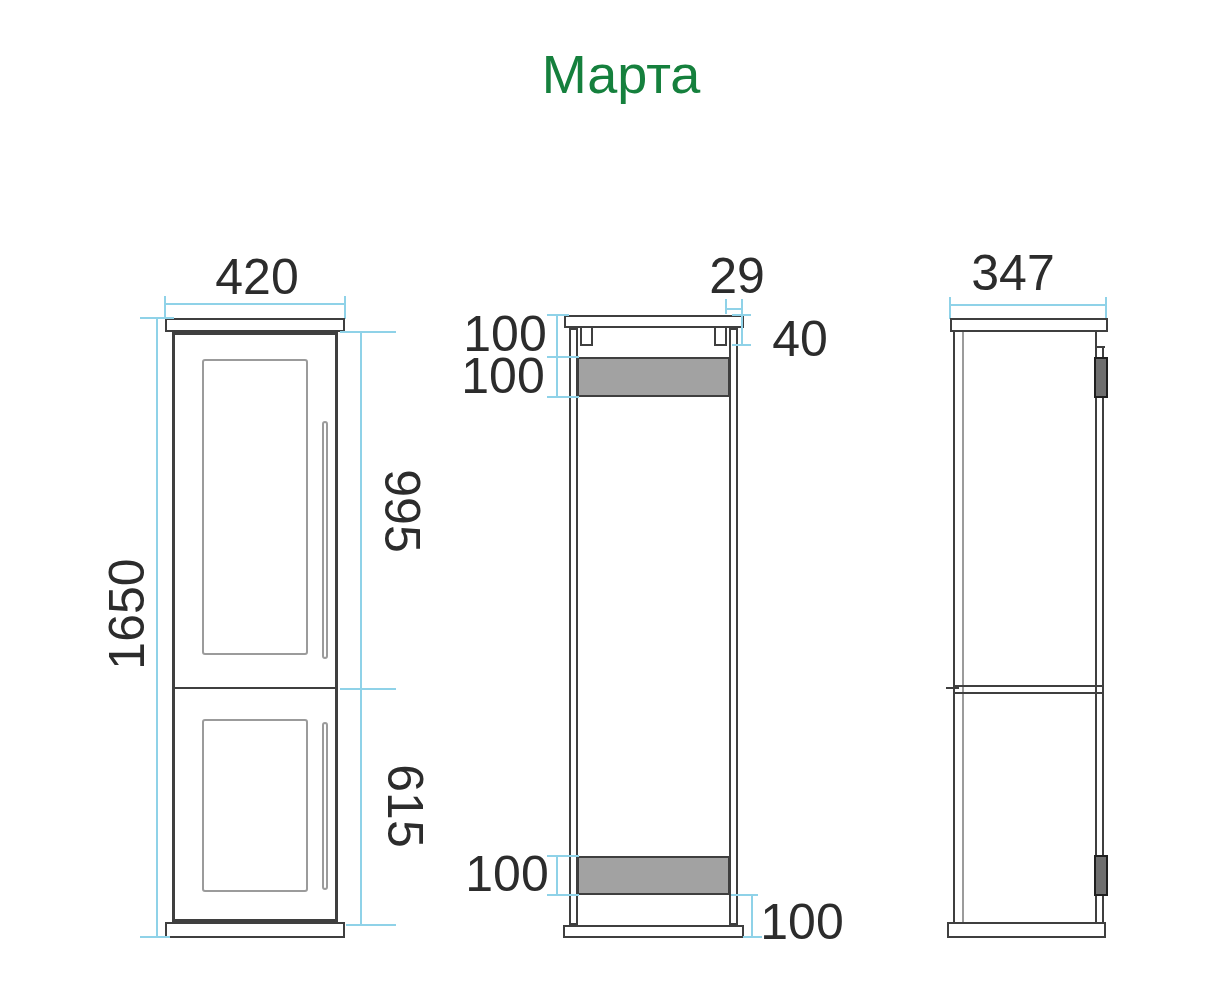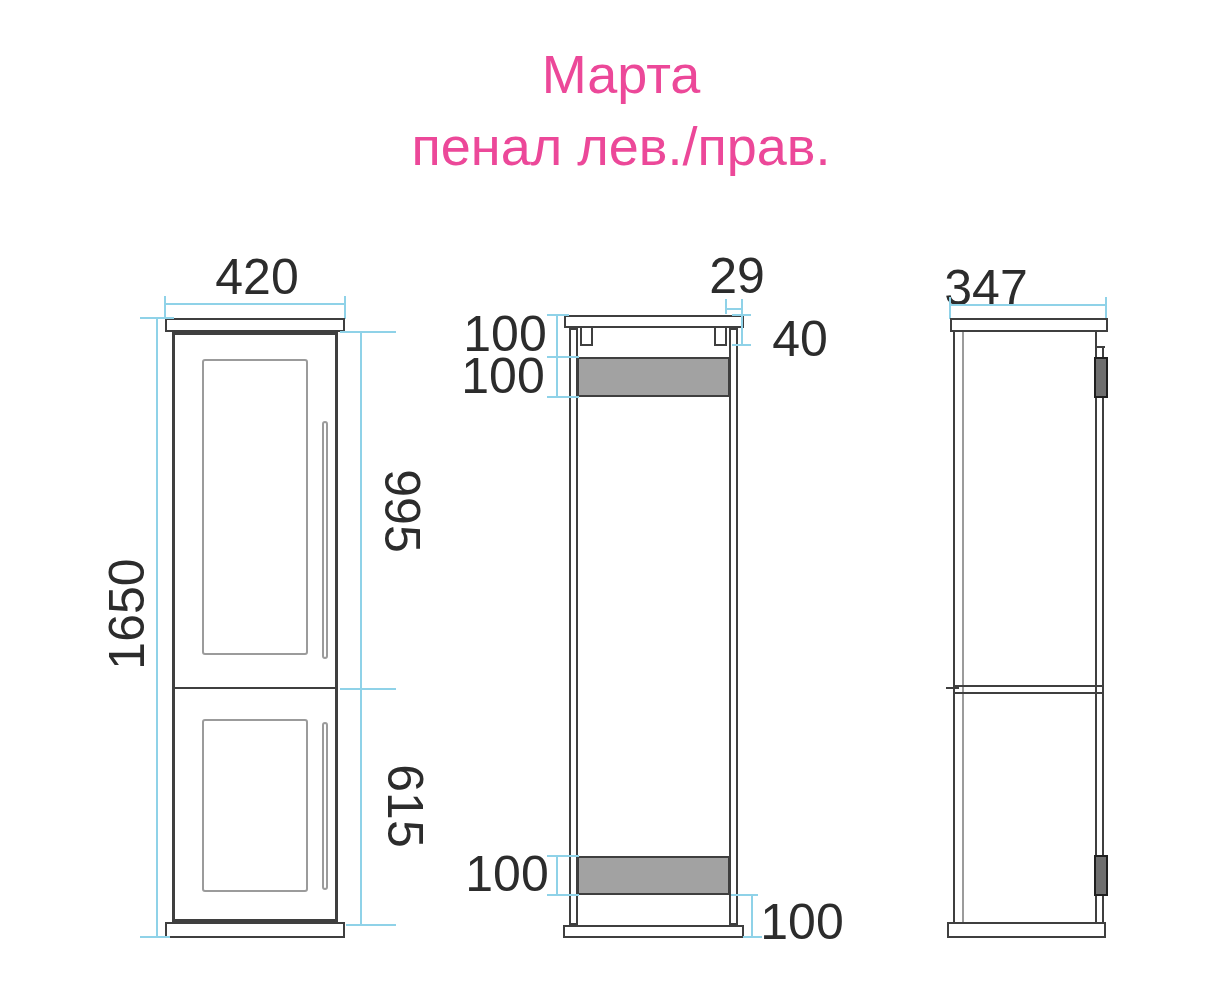--- a/index.html
+++ b/index.html
@@ -1,19 +1,19 @@
 <!DOCTYPE html>
 <html><head>
 <meta charset="utf-8">
 <style>
   html,body{margin:0;padding:0;background:#fff;}
   #canvas{position:relative;width:1223px;height:1000px;background:#ffffff;overflow:hidden;
           font-family:"Liberation Sans","DejaVu Sans",sans-serif;color:#2c2c2c;}
   .title{position:absolute;left:121px;top:38px;width:1000px;text-align:center;
-         font-size:54px;line-height:72px;color:#ec4899;}
+         font-size:54px;line-height:72px;color:#15803d;}
   
   .shape{position:absolute;box-sizing:border-box;border:3px solid #3f3f3f;background:#fff;}
   .shape.thin{border-width:2.5px;}
   .gray-border{position:absolute;box-sizing:border-box;border:2px solid #9b9b9b;background:#fff;}
   .fill-gray{position:absolute;box-sizing:border-box;border:2.5px solid #3f3f3f;background:#a2a2a2;}
   .hinge{position:absolute;box-sizing:border-box;border:2px solid #1f1f1f;background:#6f6f6f;}
   .line-h{position:absolute;height:0;border-top:2.5px solid #3f3f3f;}
   .line-v{position:absolute;width:0;border-left:2.5px solid #3f3f3f;}
   .line-v.gray{border-left:2px solid #9b9b9b;}
   
@@ -26,21 +26,20 @@
   .grp{display:contents;}
 </style>
 </head>
 <body>
 
 <div id="canvas">
 
   
   <div class="title">
     <div>Марта</div>
-    <div>пенал лев./прав.</div>
   </div>
 
   
   <div class="grp">
     
     <div class="dim-text" style="left:197px;top:253px;width:120px;">420</div>
     <div class="dl h" style="left:165px;top:303px;width:181px;"></div>
     <div class="dl v" style="left:164px;top:296px;height:23px;"></div>
     <div class="dl v" style="left:344px;top:296px;height:23px;"></div>
 
@@ -112,21 +111,21 @@
     
     <div class="dl h" style="left:731px;top:894px;width:27px;"></div>
     <div class="dl v" style="left:751px;top:895px;height:42px;"></div>
     <div class="dl h" style="left:743px;top:936px;width:19px;"></div>
     <div class="dim-text" style="left:742px;top:898px;width:120px;">100</div>
   </div>
 
   
   <div class="grp">
     
-    <div class="dim-text" style="left:926px;top:249px;width:120px;margin-top:15px;">347</div>
+    <div class="dim-text" style="left:953px;top:249px;width:120px;">347</div>
     <div class="dl h" style="left:950px;top:304px;width:157px;"></div>
     <div class="dl v" style="left:949px;top:297px;height:22px;"></div>
     <div class="dl v" style="left:1105px;top:297px;height:22px;"></div>
 
     
     <div class="shape thin" style="left:950px;top:318px;width:158px;height:14px;"></div>
     <div class="line-v" style="left:953px;top:332px;height:590px;"></div>
     <div class="line-v gray" style="left:962px;top:332px;height:590px;"></div>
     <div class="line-v" style="left:1095px;top:330px;height:592px;"></div>
     <div class="line-v" style="left:1102px;top:347px;height:575px;"></div>

